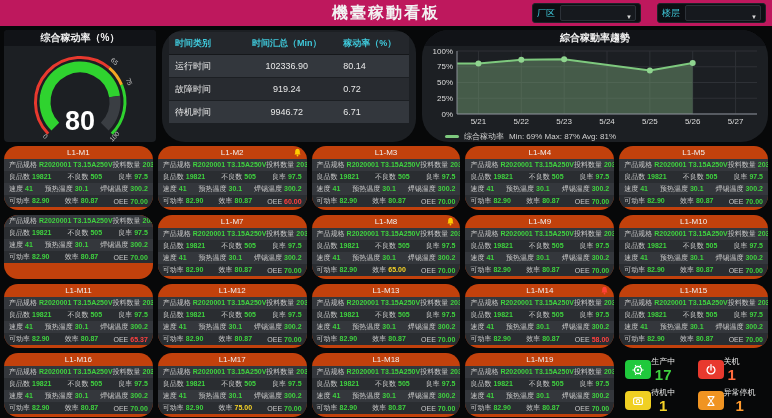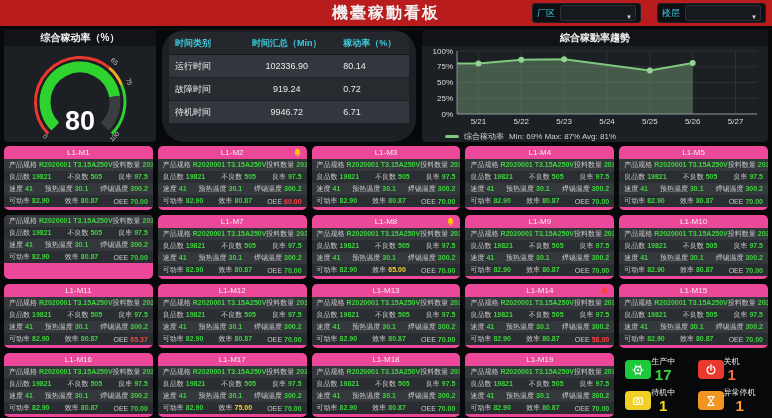--- a/index.html
+++ b/index.html
@@ -1,18 +1,18 @@
 <!DOCTYPE html>
 <html><head>
 <meta charset="utf-8">
 <style>
   html,body{margin:0;padding:0;background:#070809;width:772px;height:418px;overflow:hidden;
     font-family:"Liberation Sans","DejaVu Sans",sans-serif;color:#e6e6e6;}
   
-  .hdr{height:26px;position:relative;background:#b91c1c;}
+  .hdr{height:26px;position:relative;background:#be185d;}
   .hdr-title{position:absolute;left:50%;top:3px;transform:translateX(-50%);
     font-size:16px;font-weight:bold;letter-spacing:2px;color:#f2f2f2;white-space:nowrap;}
   .filters{position:absolute;right:6px;top:3px;display:flex;gap:16px;}
   .filter{display:flex;align-items:center;gap:5px;background:#0d0f13;border:1px solid #1f2329;
     border-radius:3px;padding:1px 4px;}
   .fl{color:#3fc8da;font-size:9px;}
   .fsel{width:70px;height:14px;background:#16191e;border:1px solid #2c3138;border-radius:2px;
     position:relative;font-size:8px;line-height:14px;padding-left:4px;color:#dcdcdc;}
   .fsel .caret{position:absolute;right:3px;top:4px;font-size:6px;color:#d8d8d8;}
   
@@ -23,28 +23,28 @@
   .gauge-panel{width:152px;height:112px;}
   .table-panel{width:254px;height:112px;box-sizing:border-box;padding:2px 7px;border-radius:23px;}
   table{width:100%;border-collapse:collapse;font-size:9px;table-layout:fixed;}
   th{color:#3fc8da;font-weight:bold;height:20px;background:#24272c;border-bottom:1px solid #15171a;}
   td{height:20px;color:#e8e8e8;border-bottom:1px solid #1c1f23;}
   .c1{width:27%;text-align:left;padding-left:6px;}
   .c2{width:44%;text-align:center;}
   .c3{width:29%;text-align:left;padding-left:6px;}
   tr.odd td{background:#33373d;}
   tr.even td{background:#282b30;}
-  .chart-panel{flex:1;height:112px;display:flex;flex-direction:column;}
+  .chart-panel{flex:1;height:112px;display:flex;flex-direction:column;border-radius:27px;}
   #chart-svg{display:block;margin:0 auto;}
   .legend{height:12px;display:flex;align-items:center;gap:5px;padding-left:23px;
     font-size:8px;color:#d0d0d0;}
   .legend .dash{width:14px;height:3px;border-radius:2px;}
   
   .grid{display:grid;grid-template-columns:repeat(5,1fr);grid-auto-rows:64px;gap:5px;padding:4px;}
-  .card{background:#ec4899;border-radius:5px;overflow:hidden;}
+  .card{background:#c2410c;border-radius:14px;overflow:hidden;}
   .ctitle{height:13px;line-height:13px;text-align:center;font-size:8px;color:#f0f0f0;position:relative;}
   .bell{position:absolute;right:5px;top:2px;width:9px;height:9px;}
   .crow{display:flex;align-items:center;justify-content:space-between;height:12px;
     padding:0 5px;font-size:7px;}
   .crow.a{background:#34373c;}
   .crow.b{background:#2a2d31;}
   .pair{display:flex;gap:2px;white-space:nowrap;align-items:baseline;}
   .pl{color:#c9c9c9;}
   .pv{color:#3fd23f;font-weight:bold;}
   .pv.warn{color:#f5d327;}

